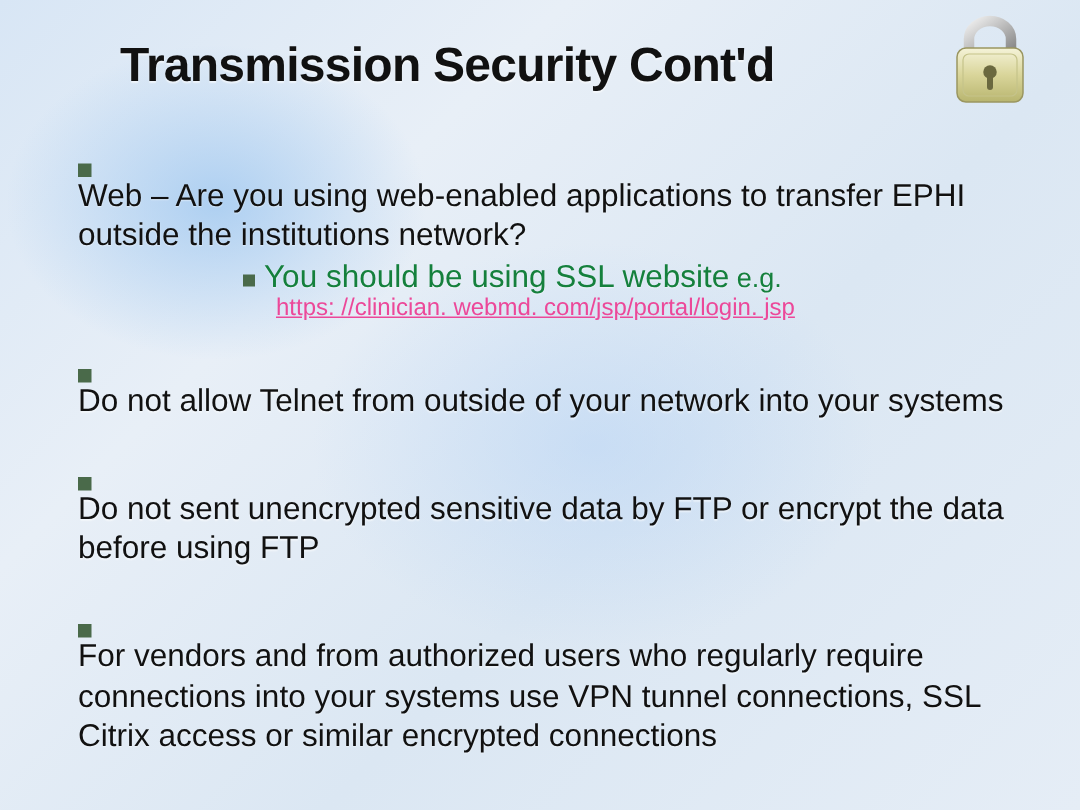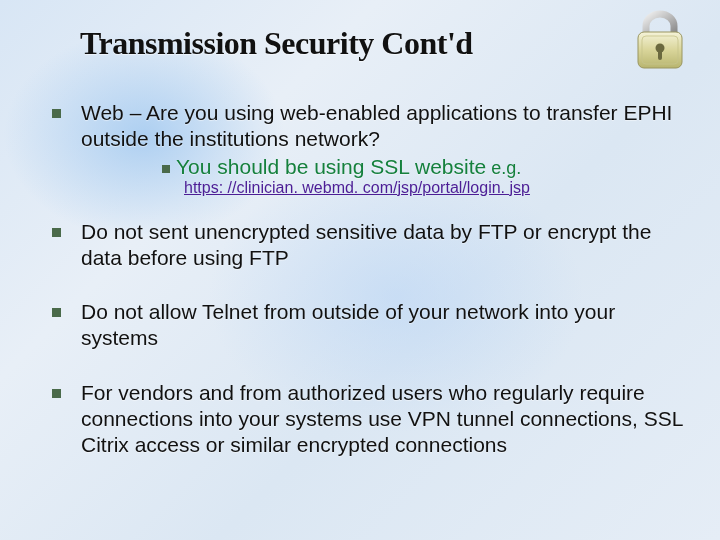--- a/index.html
+++ b/index.html
@@ -20,21 +20,21 @@
   }
   .title-row {
     display: flex;
     align-items: center;
     justify-content: flex-start;
     gap: 10px;
     margin-top: 5px;
     margin-left: 50px;
   }
   .title {
-    font-family: Liberation Serif, serif;
+    font-family: Liberation Sans, sans-serif;
     font-weight: bold;
     font-size: 32px;
     color: #111;
     letter-spacing: -0.5px;
     text-shadow: 0 1px 1px rgba(255,255,255,0.6);
   }
   .lock {
     position: absolute;
     top: 8px;
     right: 30px;
@@ -42,20 +42,21 @@
     height: 64px;
   }
   .bullets {
     margin-top: 38px;
     padding-left: 22px;
   }
   .item {
     display: flex;
     align-items: flex-start;
     margin-bottom: 28px;
+    flex-direction: column;
   }
   .item:last-child { margin-bottom: 0; }
   .sq {
     flex: 0 0 auto;
     width: 9px;
     height: 9px;
     background: #4a6a4a;
     margin-top: 9px;
     margin-right: 20px;
   }
@@ -87,21 +88,21 @@
   .eg {
     font-size: 18px;
   }
   .link-line {
     margin-left: 132px;
     margin-top: 0px;
     margin-bottom: 22px;
   }
   .link {
     font-size: 16px;
-    color: #4c1d95;
+    color: #ec4899;
   }
 </style>
 </head>
 <body>
 
 <div class="slide">
 
   <div class="title-row">
     <div class="title">Transmission Security Cont'd</div>
   </div>
@@ -138,26 +139,26 @@
       <div class="txt2">
         <span>You should be using SSL website</span><span class="eg"> e.g.</span>
       </div>
     </div>
     <div class="link-line">
       <a class="link" href="#">https: //clinician. webmd. com/jsp/portal/login. jsp</a>
     </div>
 
     <div class="item">
       <div class="sq"></div>
-      <div class="txt">Do not sent unencrypted sensitive data by FTP or encrypt the data before using FTP</div>
+      <div class="txt">Do not allow Telnet from outside of your network into your systems</div>
     </div>
 
     <div class="item">
       <div class="sq"></div>
-      <div class="txt">Do not allow Telnet from outside of your network into your systems</div>
+      <div class="txt">Do not sent unencrypted sensitive data by FTP or encrypt the data before using FTP</div>
     </div>
 
     <div class="item">
       <div class="sq"></div>
       <div class="txt">For vendors and from authorized users who regularly require connections into your systems use VPN tunnel connections, SSL Citrix access or similar encrypted connections</div>
     </div>
 
   </div>
 </div>
 

